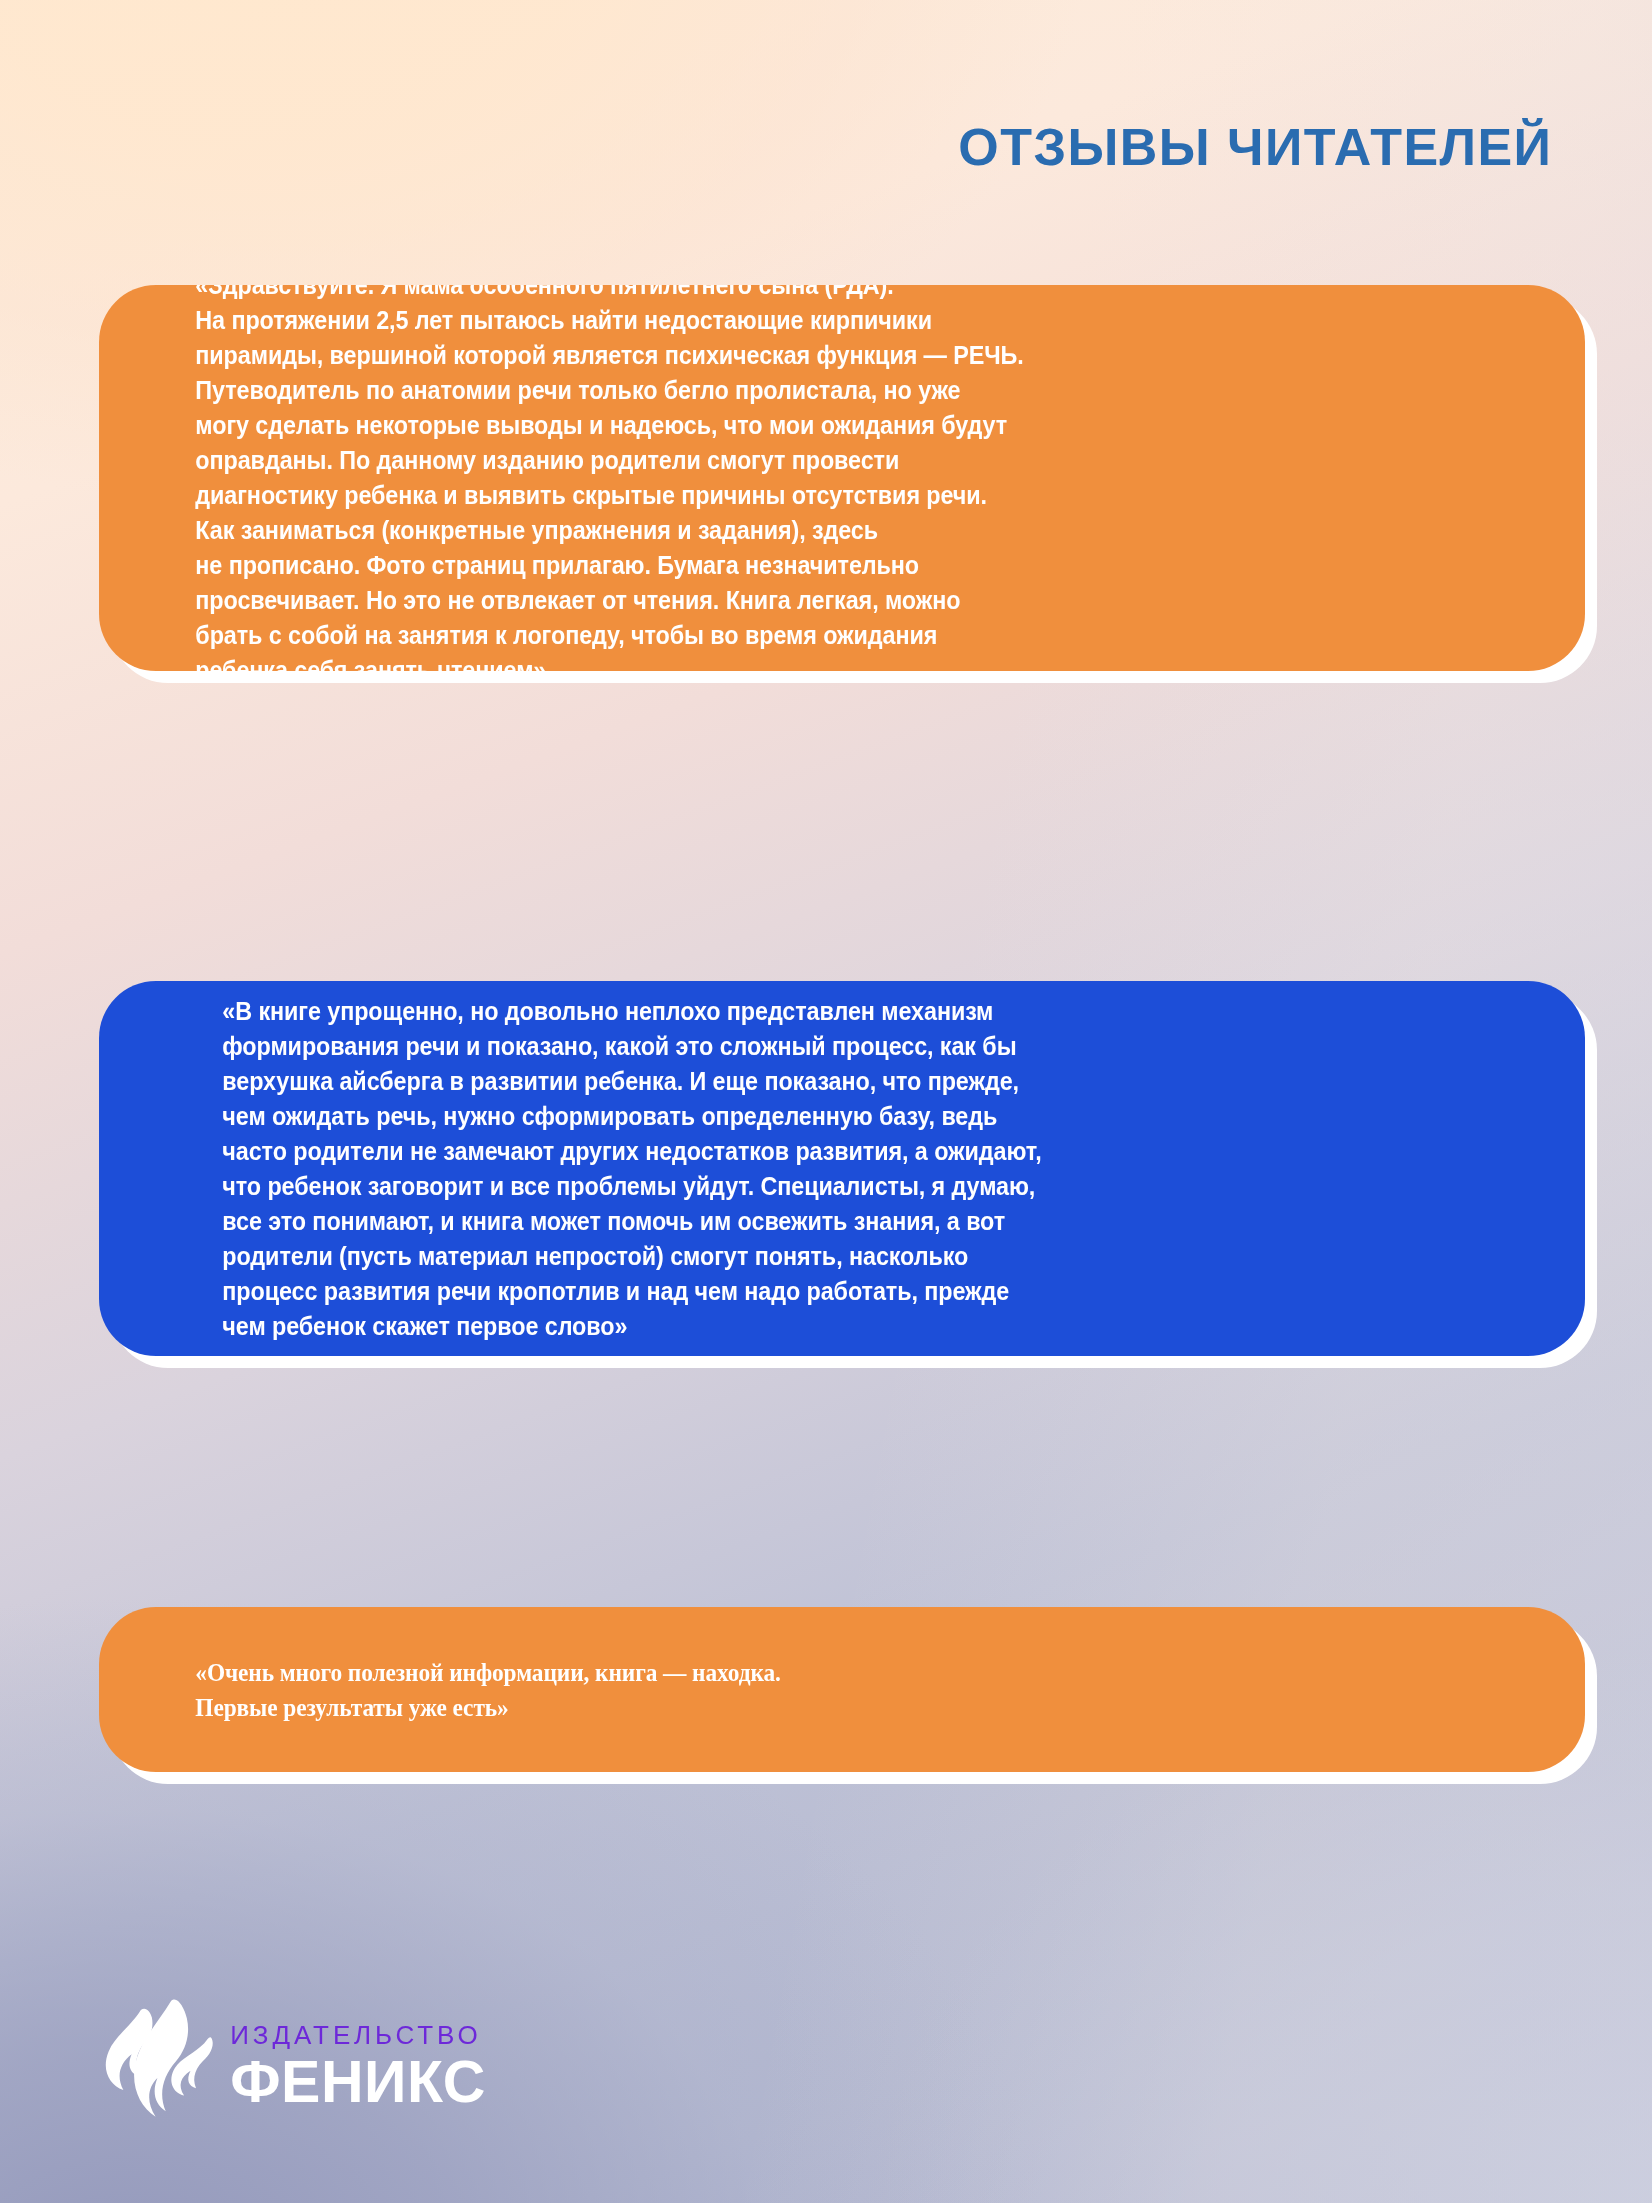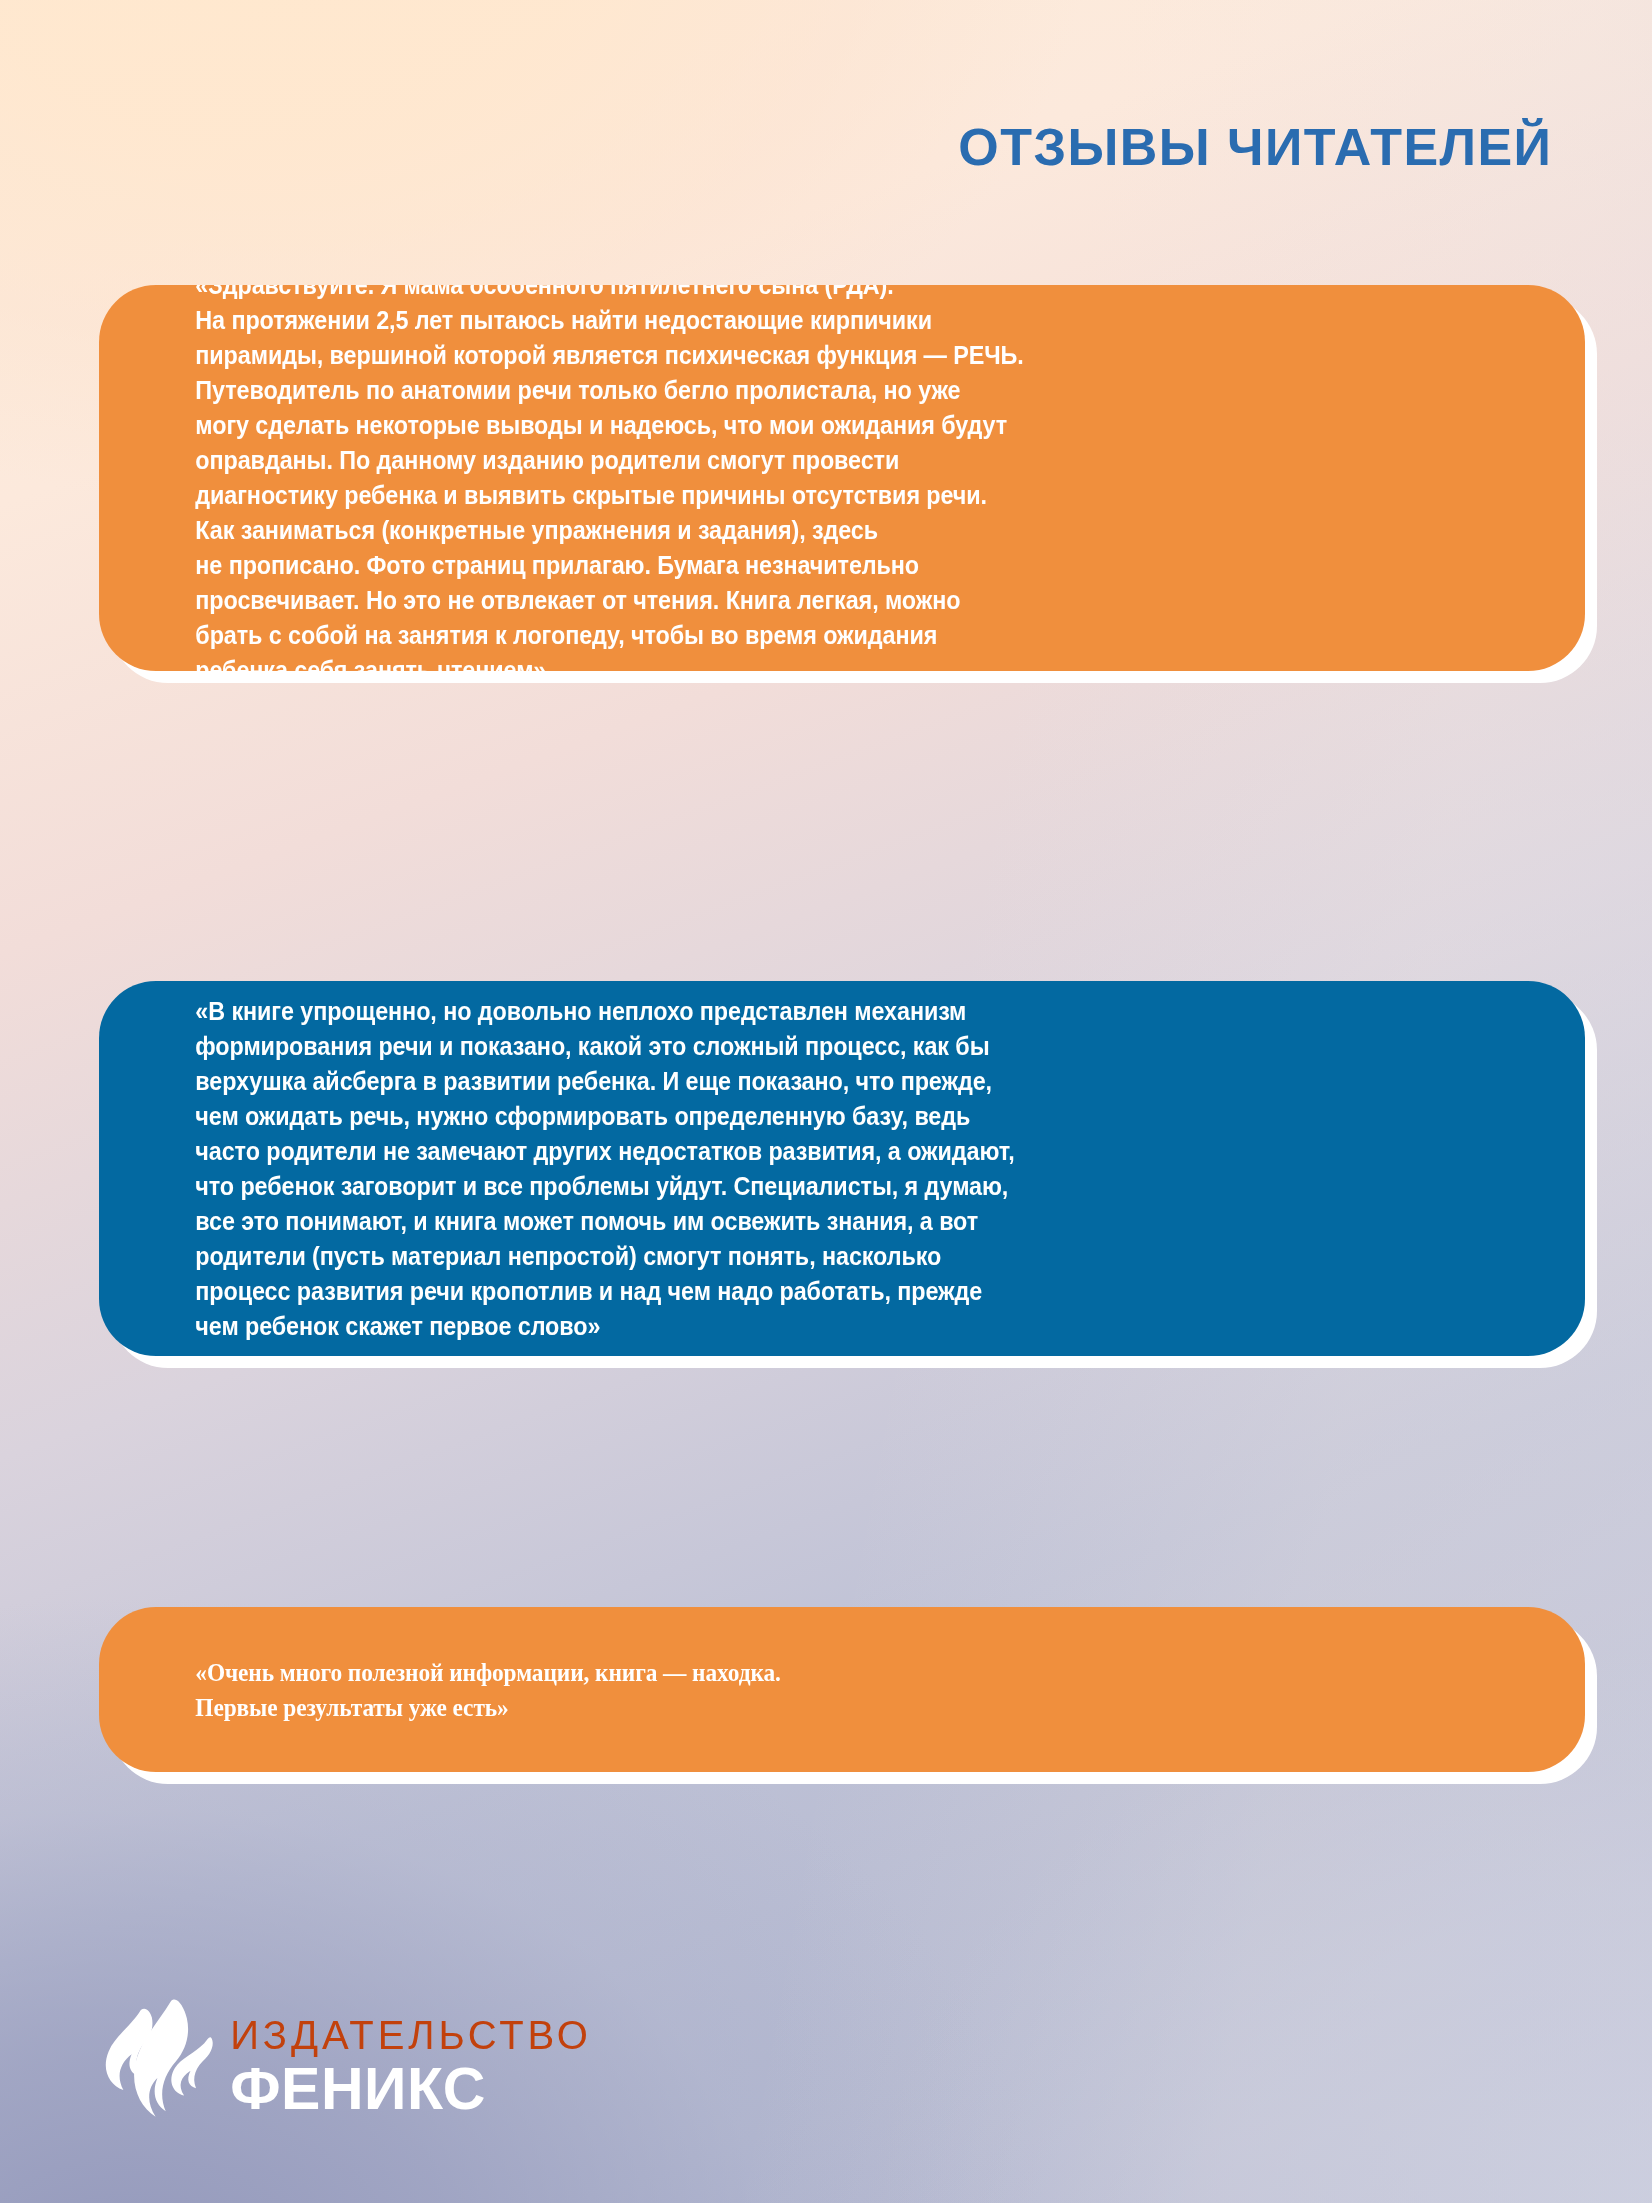--- a/index.html
+++ b/index.html
@@ -84,21 +84,21 @@
     position:absolute;
     left:0;top:0;
     width:100%;height:100%;
     border-radius:57px;
     box-sizing:border-box;
     overflow:hidden;
     display:flex;
     align-items:center;
   }
   .card.orange{background:#f08f3d;}
-  .card.green{background:#0369a1;}
+  .card.green{background:#1d4ed8;padding-left:27px;}
 
   .quote-text{
     color:#ffffff;
     font-weight:bold;
     font-size:25px;
     line-height:35px;
     letter-spacing:-0.1px;
     white-space:pre-line;
     transform:scaleX(0.935);
     transform-origin:left center;
@@ -131,22 +131,22 @@
     display:block;
   }
   .logo-words{
     display:flex;
     flex-direction:column;
     justify-content:center;
     line-height:1;
     padding-bottom:1.8px;
   }
   #logo-line-top{
-    color:#c2410c;
-    font-size:40px;
+    color:#6d28d9;
+    font-size:26px;
     font-weight:400;
     letter-spacing:3.9px;
     white-space:nowrap;
     margin-bottom:4.6px;
     font-family:"Liberation Sans","DejaVu Sans",sans-serif;
   }
   #logo-line-bottom{
     color:#ffffff;
     font-size:59px;
     font-weight:bold;

